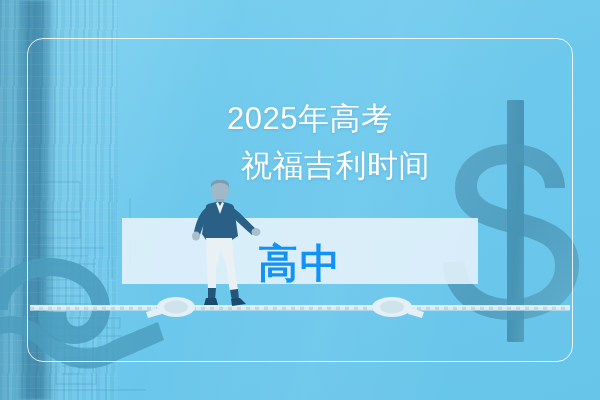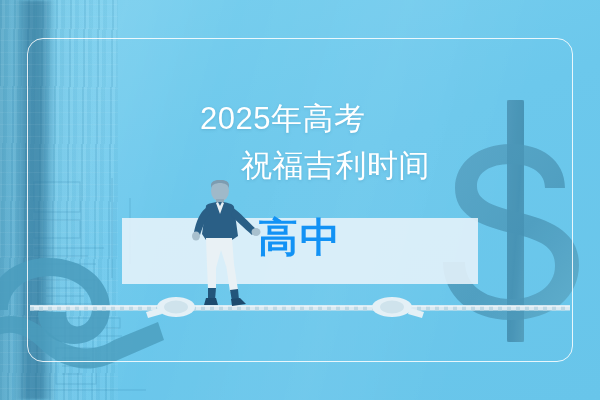--- a/index.html
+++ b/index.html
@@ -148,31 +148,31 @@
     left: 200px; top: 95px;
     width: 230px;
     color: #ffffff;
     font-size: 31px;
     line-height: 47px;
     font-weight: 400;
     letter-spacing: 0.5px;
     text-shadow: 0 1px 3px rgba(60,130,165,0.30);
     white-space: nowrap;
   }
-  .title-line { display: block; }
+  .title-line { display: block; margin-left: 27px; }
   .title-line.l2 { padding-left: 6px; text-align: right; }
 
   
   .hl-bar {
     position: absolute;
     left: 122px; top: 218px;
     width: 356px; height: 66px;
     background: rgba(231,243,251,0.88);
     display: flex;
-    align-items: flex-start;
+    align-items: flex-end;
     justify-content: center;
   }
   .hl-bar .hl-text {
     font-size: 40px;
     font-weight: 700;
     color: #1292f5;
     letter-spacing: 2px;
     line-height: 1;
     transform: translateY(-1px);
   }

